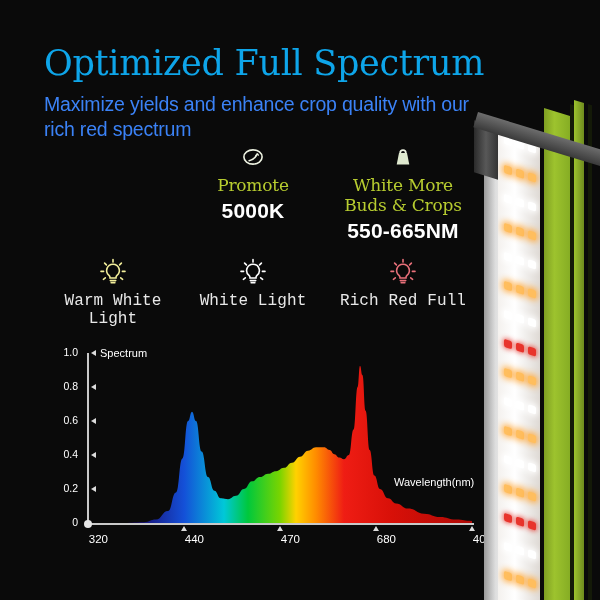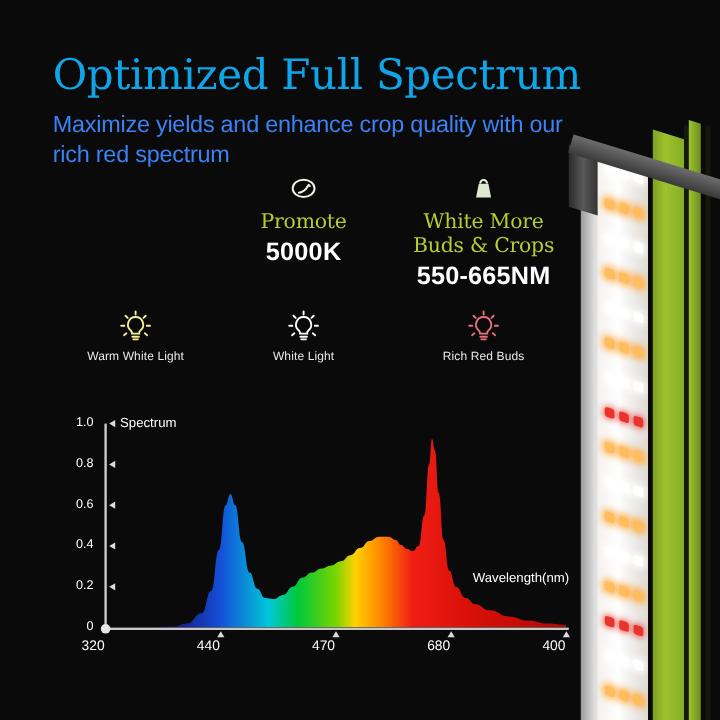--- a/index.html
+++ b/index.html
@@ -45,22 +45,22 @@
   }
 
   
   .bulbs { position: absolute; left: 20px; top: 252px; width: 450px; height: 62px; }
   .bulb { position: absolute; top: 0; width: 150px; text-align: center; }
   .bulb.c0 { left: 18px; }
   .bulb.c1 { left: 158px; }
   .bulb.c2 { left: 308px; }
   .bulb-icon { height: 40px; display: flex; align-items: center; justify-content: center; }
   .bulb-label {
-    font-family: Liberation Sans, sans-serif;
-    font-size: 10px; color: #e8e8e8; letter-spacing: 0.1px;
+    font-family: Liberation Mono, monospace;
+    font-size: 16px; color: #e8e8e8; letter-spacing: 0.1px;
   }
 
   
   .chart { position: absolute; left: 46px; top: 345px; width: 440px; height: 200px; }
   .chart-plot { position: absolute; left: 42px; top: 8px; width: 384px; height: 170px; }
   .axis-y {
     position: absolute; left: 41px; top: 8px; width: 2px; height: 172px;
     background: #c9c9c9;
   }
   .axis-x {
@@ -76,21 +76,21 @@
     font-size: 10.5px; color: #ffffff; text-align: right; width: 24px;
   }
   .ytick-mark {
     position: absolute; left: 45px;
     width: 0; height: 0;
     border-top: 3.5px solid transparent; border-bottom: 3.5px solid transparent;
     border-right: 5px solid #dcdcdc;
   }
   .xtick-lbl {
     position: absolute; top: 188px; font-family: "Liberation Sans", sans-serif;
-    font-size: 11.5px; color: #ffffff; width: 40px; text-align: left;
+    font-size: 11.5px; color: #ffffff; width: 40px; text-align: right;
   }
   .xtick-mark {
     position: absolute; top: 181px;
     width: 0; height: 0;
     border-left: 3.5px solid transparent; border-right: 3.5px solid transparent;
     border-bottom: 5px solid #dcdcdc;
   }
   .axis-name-y {
     position: absolute; left: 54px; top: 2px;
     font-family: "Liberation Sans", sans-serif; font-size: 11px; color: #ffffff;
@@ -215,21 +215,21 @@
     <div class="bulb c2">
       <div class="bulb-icon">
         <svg width="36" height="36" viewBox="0 0 36 36">
           <g stroke="#e8707a" stroke-width="1.6" stroke-linecap="round" fill="none">
             <path d="M18 5.5v2.6M9.6 9.1l1.8 1.8M26.4 9.1l-1.8 1.8M6 17.4h2.6M30 17.4h-2.6M8.4 25.3l1.9-1.5M27.6 25.3l-1.9-1.5"></path>
             <path d="M18 10.2a6.3 6.3 0 00-4 11.2c.7.6 1 1.2 1 2v.6h6v-.6c0-.8.3-1.4 1-2a6.3 6.3 0 00-4-11.2z"></path>
             <path d="M15.3 26.6h5.4M16.1 28.8h3.8"></path>
           </g>
         </svg>
       </div>
-      <div class="bulb-label">Rich Red Buds</div>
+      <div class="bulb-label">Rich Red Full</div>
     </div>
   </div>
 
   <div class="chart">
     <svg class="chart-plot" id="spectrum-svg" viewBox="0 0 384 170" preserveAspectRatio="none">
         <defs>
           <linearGradient id="specgrad" x1="0" x2="1" y1="0" y2="0">
             <stop offset="12.5%" stop-color="#1a0a6b"></stop>
             <stop offset="25%" stop-color="#1450d8"></stop>
             <stop offset="35.41666666666667%" stop-color="#00c8d8"></stop>

